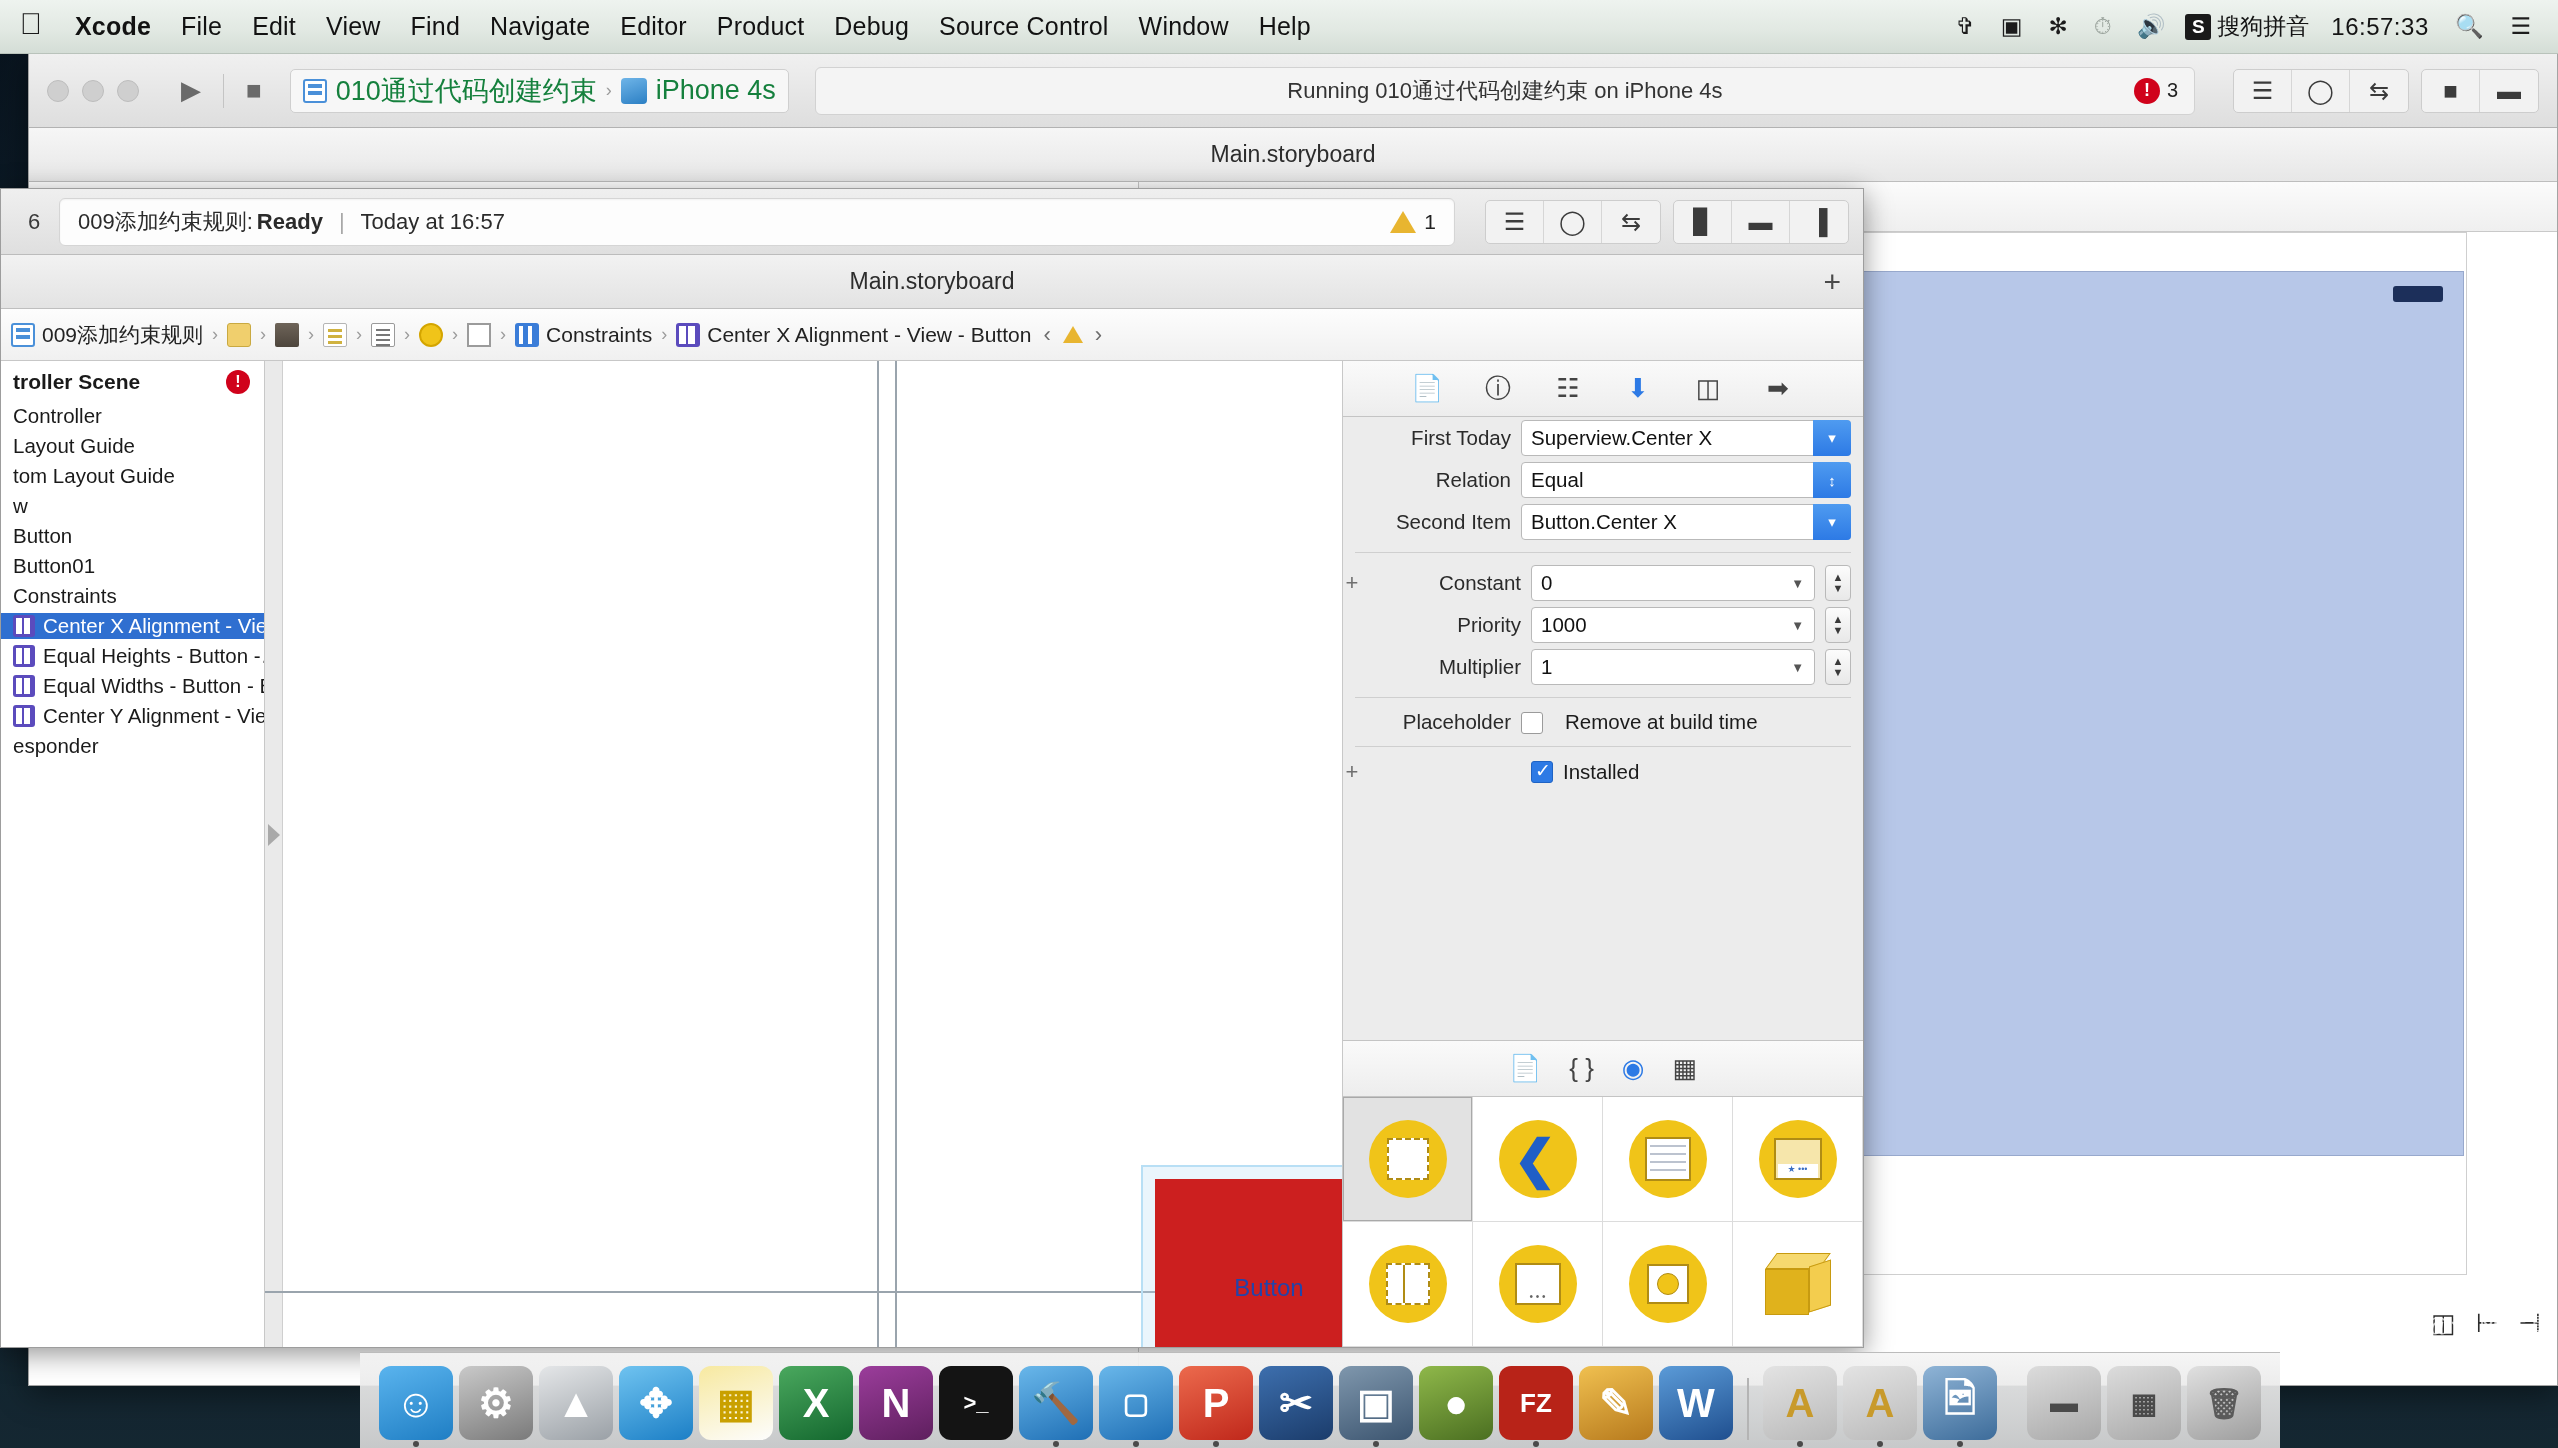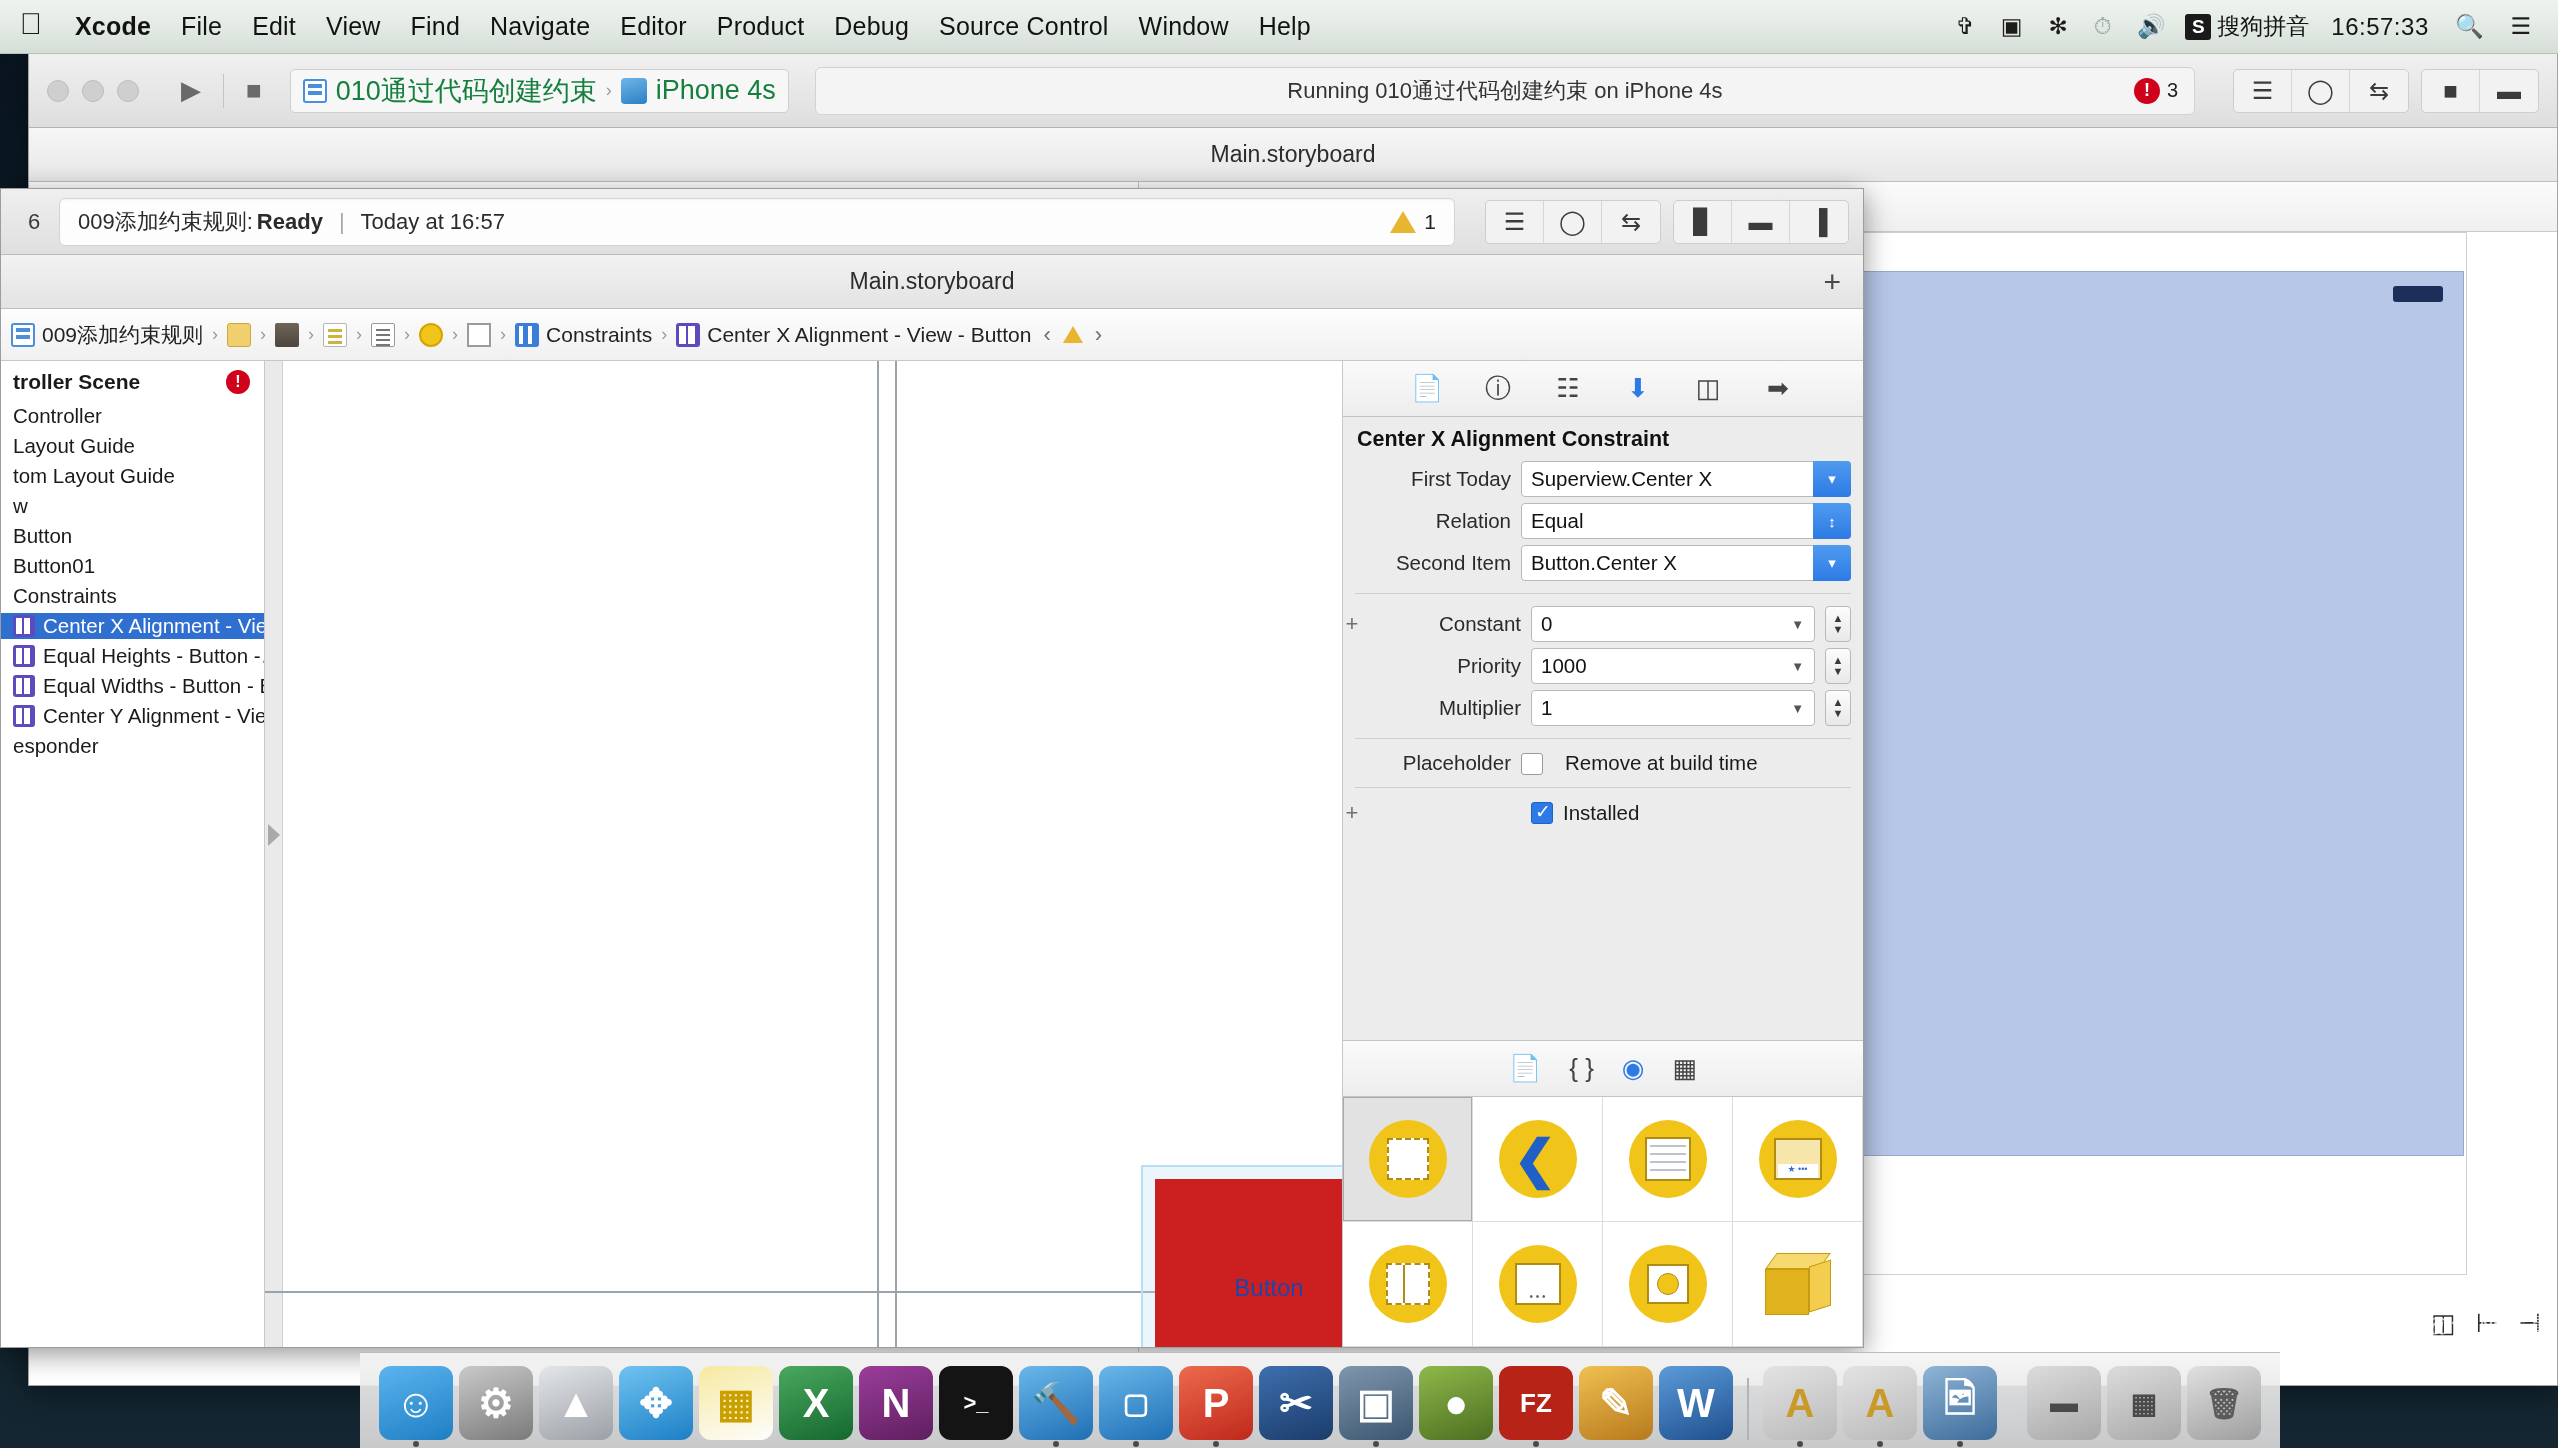--- a/index.html
+++ b/index.html
@@ -518,21 +518,20 @@
     <div id="inspector">
       <div id="insptabs">
         <div class="tb">📄</div>
         <div class="tb">ⓘ</div>
         <div class="tb">☷</div>
         <div class="tb active">⬇</div>
         <div class="tb">◫</div>
         <div class="tb">➡</div>
       </div>
 
-      <div id="insphead">Center X Alignment Constraint</div>
 
       <div class="irow">
         <div class="lab">First Today</div>
         <div class="ifield">
           <span>Superview.Center X</span>
           <span class="popbtn">▾</span>
         </div>
       </div>
       <div class="irow">
         <div class="lab">Relation</div>

